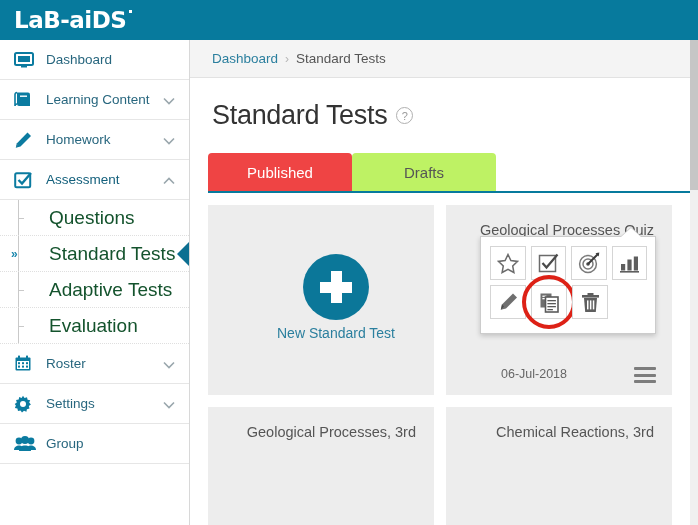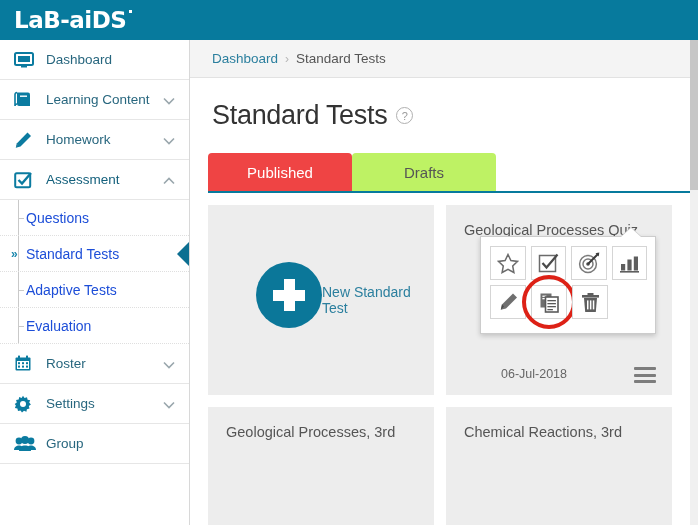--- a/index.html
+++ b/index.html
@@ -2,21 +2,21 @@
 <html><head>
 <meta charset="utf-8">
 <style>
   * { box-sizing: border-box; margin: 0; padding: 0; }
   html, body {
     width: 698px; height: 525px;
     overflow: hidden;
     font-family: "Liberation Sans", sans-serif;
     background: #ffffff;
   }
-  .app { position: relative; width: 698px; height: 525px; overflow: hidden; }
+  .app { position: relative; width: 698px; height: 525px; overflow: hidden; text-align: right; }
 
   
   .header {
     position: absolute; top: 0; left: 0;
     width: 698px; height: 40px;
     background: #077a9d;
     display: flex; align-items: center;
   }
   .logo {
     margin-left: 14px;
@@ -84,23 +84,23 @@
     position: absolute; left: 18px; top: 0;
     width: 1px; height: 100%;
     background: #c9c9c9;
   }
   .sub-item .tick {
     position: absolute; left: 18px; top: 50%;
     width: 6px; height: 1px;
     background: #c9c9c9;
   }
   .sub-label {
-    font-size: 14px;
-    color: #1d4ed8;
-    margin-left: 8px;
+    font-size: 19px;
+    color: #14532d;
+    margin-left: 31px;
     white-space: nowrap;
   }
   .sub-item.active .chev {
     position: absolute; left: 11px; top: 50%;
     transform: translateY(-50%);
     color: #1b87ad;
     font-size: 12px;
     font-weight: bold;
   }
   .sub-item.active .pointer {
@@ -182,21 +182,21 @@
     gap: 12px;
   }
   .card {
     background: #ededed;
     height: 190px;
     position: relative;
     padding: 16px 18px;
     cursor: pointer;
   }
   .card.new {
-    display: flex; flex-direction: row;
+    display: flex; flex-direction: column;
     align-items: center; justify-content: center; padding-left: 48px;
   }
   .plus-circle {
     width: 66px; height: 66px;
     border-radius: 50%;
     background: #0b7799;
     display: flex; align-items: center; justify-content: center;
     margin-bottom: 10px;
   }
   .plus-circle .bar-h {

